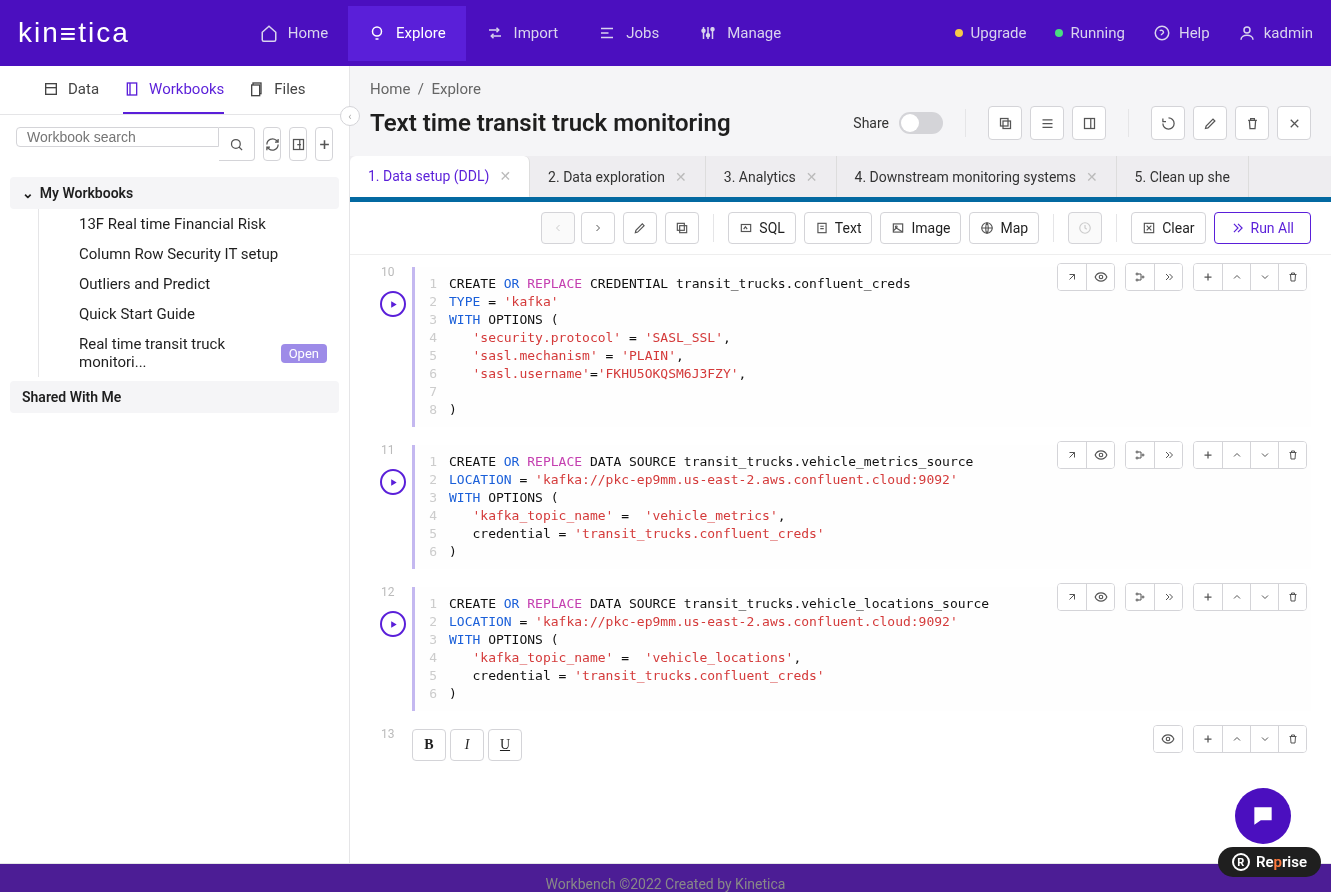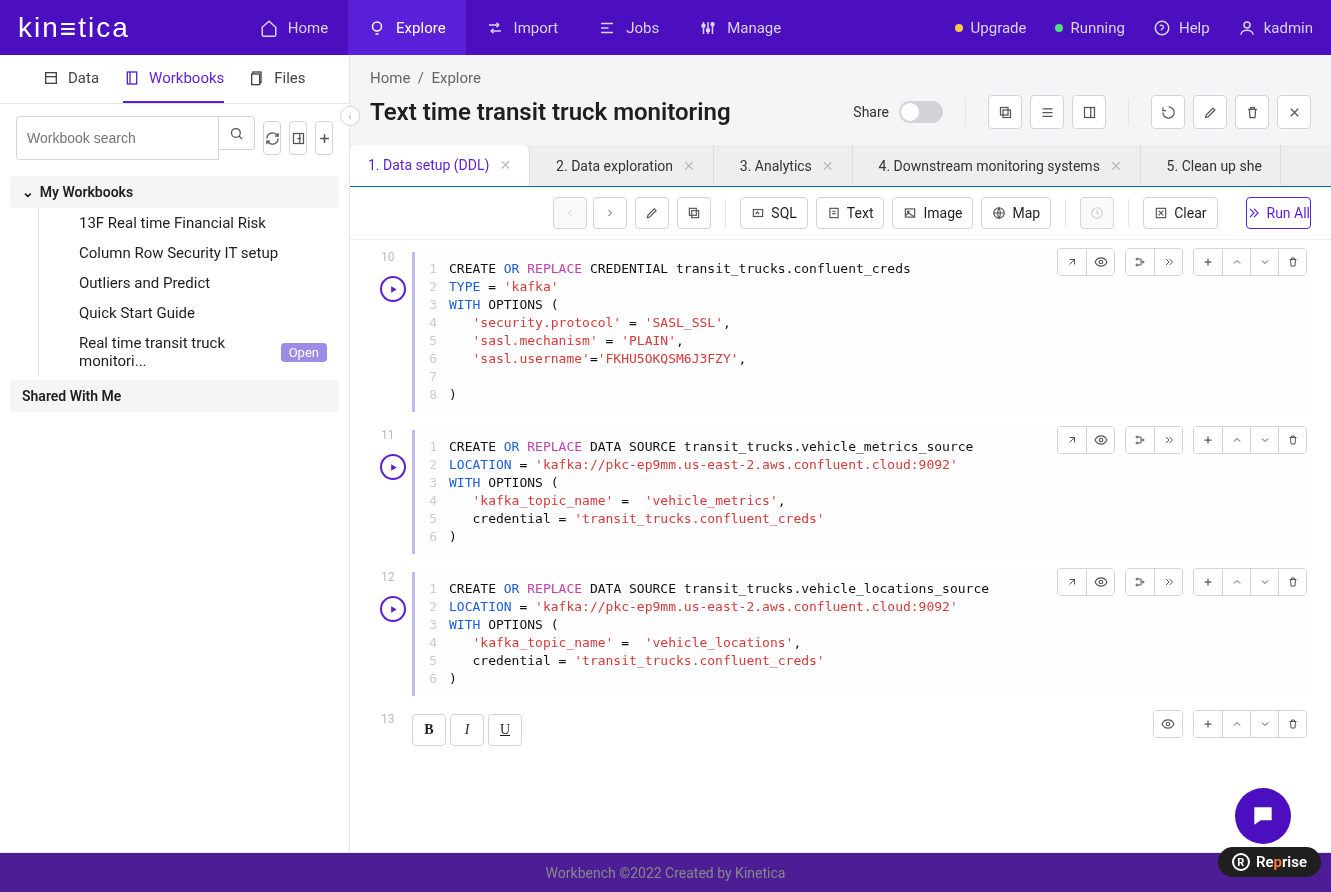--- a/index.html
+++ b/index.html
@@ -1,19 +1,19 @@
 <!DOCTYPE html>
 <html><head>
 <meta charset="utf-8">
 <style>
 * { box-sizing: border-box; margin: 0; padding: 0; }
 body { font-family: -apple-system, BlinkMacSystemFont, "Segoe UI", Roboto, sans-serif; font-size: 14px; color: #1f1f1f; background: #f5f5f7; overflow: hidden; width: 1331px; height: 892px; position: relative; }
 
 
-.topnav { height: 55px; background: #4b0fbf; display: flex; align-items: center; padding: 0 18px; color: #fff; }
+.topnav { height: 66px; background: #4b0fbf; display: flex; align-items: center; padding: 0 18px; color: #fff; }
 .logo { font-size: 28px; font-weight: 400; letter-spacing: 2px; font-family: sans-serif; margin-right: 110px; }
 .navitems { display: flex; gap: 0; }
 .navitem { display: flex; align-items: center; gap: 10px; padding: 0 20px; height: 55px; color: #d9d4ee; cursor: pointer; font-size: 15px; }
 .navitem.active { background: #5a1fd9; color: #fff; }
 .navright { margin-left: auto; display: flex; align-items: center; gap: 28px; font-size: 15px; }
 .status { display: flex; align-items: center; gap: 8px; color: #d9d4ee; }
 .dot { width: 8px; height: 8px; border-radius: 50%; }
 .dot.y { background: #f7c948; }
 .dot.g { background: #4ade80; }
 .ico { width: 18px; height: 18px; display: inline-flex; align-items: center; justify-content: center; }
@@ -24,21 +24,21 @@
 .content { flex: 1; display: flex; flex-direction: column; background: #f5f5f7; min-width: 0; }
 
 
 .sidetabs { display: flex; gap: 24px; padding: 14px 24px 0 42px; border-bottom: 1px solid #e5e5e7; }
 .sidetab { display: flex; align-items: center; gap: 8px; padding-bottom: 14px; color: #444; cursor: pointer; border-bottom: 2px solid transparent; font-size: 15px; }
 .sidetab.active { color: #5a1fd9; border-bottom-color: #5a1fd9; }
 
 
 .sidetool { display: flex; gap: 8px; padding: 12px 16px; align-items: center; }
 .search-wrap { display: flex; flex: 1; }
-.search-wrap input { flex: 1; height: 44px; border: 1px solid #d4d4d8; border-radius: 4px 0 0 4px; padding: 0 10px; font-size: 14px; }
+.search-wrap input { flex: 1; height: 20px; border: 1px solid #d4d4d8; border-radius: 4px 0 0 4px; padding: 0 10px; font-size: 14px; }
 .search-wrap .sbtn { width: 36px; height: 34px; border: 1px solid #d4d4d8; border-left: none; border-radius: 0 4px 4px 0; background: #fff; display: flex; align-items: center; justify-content: center; cursor: pointer; }
 .iconbtn { width: 34px; height: 34px; border: 1px solid #d4d4d8; border-radius: 4px; background: #fff; display: flex; align-items: center; justify-content: center; cursor: pointer; }
 
 
 .tree { padding: 4px 10px; }
 .treehead { display: flex; align-items: center; gap: 6px; padding: 8px 12px; font-weight: 600; background: #f5f5f7; border-radius: 4px; cursor: pointer; }
 .treeitem { display: flex; align-items: center; padding: 6px 12px 6px 40px; cursor: pointer; border-left: 1px solid #e5e5e7; margin-left: 28px; color: #1f1f1f; font-size: 15px;}
 .treeitem .badge { margin-left: 6px; background: #9d8be8; color: #fff; border-radius: 4px; padding: 2px 8px; font-size: 13px; }
 .treehead2 { display: flex; gap: 6px; padding: 8px 12px; font-weight: 600; background: #f5f5f7; border-radius: 4px; margin-top: 4px; cursor: pointer; }
 
@@ -49,32 +49,32 @@
 .crumbs a { color: #666; text-decoration: none; }
 .titlebar { display: flex; align-items: center; padding: 0 20px 16px; gap: 16px; }
 .titlebar h1 { font-size: 24px; font-weight: 600; flex: 1; }
 .share { display: flex; align-items: center; gap: 10px; color: #333; }
 .toggle { width: 44px; height: 22px; border-radius: 11px; background: #d4d4d8; position: relative; cursor: pointer; }
 .toggle::after { content: ""; position: absolute; left: 2px; top: 2px; width: 18px; height: 18px; border-radius: 50%; background: #fff; }
 .titleactions { display: flex; gap: 8px; align-items: center; }
 .vdiv { width: 1px; height: 28px; background: #e5e5e7; margin: 0 6px; }
 
 
-.wbtabs { display: flex; background: #eeedf0; border-bottom: 1px solid #0369a1; overflow:hidden;gap:8px; }
+.wbtabs { display: flex; background: #eeedf0; border-bottom: 5px solid #0369a1; overflow:hidden; }
 .wbtab { display: flex; align-items: center; gap: 10px; padding: 12px 18px; background: #eeedf0; color: #333; cursor: pointer; border-right: 1px solid #ddd; white-space: nowrap; }
 .wbtab.active { background: #fff; color: #5a1fd9; border-bottom: 2px solid #fff; margin-bottom: -1px; border-radius: 6px 6px 0 0; }
 .wbtab .x { color: #bbb; font-size: 14px; }
 
 
 .wbtool { display: flex; align-items: center; gap: 8px; padding: 10px 20px; background: #fff; border-bottom: 1px solid #eee; }
 .tgroup { display: flex; gap: 6px; align-items: center; }
 .toolbtn { height: 32px; padding: 0 10px; border: 1px solid #d4d4d8; border-radius: 4px; background: #fff; display: flex; align-items: center; gap: 6px; cursor: pointer; font-size: 14px; }
 .toolbtn.icononly { width: 34px; padding: 0; justify-content: center; }
 .toolbtn.disabled { color: #ccc; background:#fafafa; }
-.runall { border-color: #5a1fd9; color: #5a1fd9; padding: 0 0; margin-left: 20px; }
+.runall { border-color: #5a1fd9; color: #5a1fd9; padding: 0 16px; }
 
 
 .blocks { flex: 1; overflow-y: auto; background: #fff; padding: 12px 20px 20px; position:relative;}
 .block { position: relative; margin-bottom: 18px; }
 .blocknum { position: absolute; left: 11px; top: -2px; color: #bbb; font-size: 12px; }
 .blockbar { position: absolute; right: 4px; top: -4px; display: flex; gap: 10px; }
 .bgrp { display:flex; gap:0; border:1px solid #d4d4d8; border-radius:4px; overflow:hidden;}
 .bgrp .b { width:28px; height:26px; display:flex; align-items:center; justify-content:center; border-left:1px solid #d4d4d8; cursor:pointer; background:#fff;}
 .bgrp .b:first-child { border-left:none;}
 .runbtn { position: absolute; left: 10px; top: 24px; width: 26px; height: 26px; border: 2px solid #5a1fd9; border-radius: 50%; display: flex; align-items: center; justify-content: center; cursor: pointer; color: #5a1fd9; background:#fff;}

